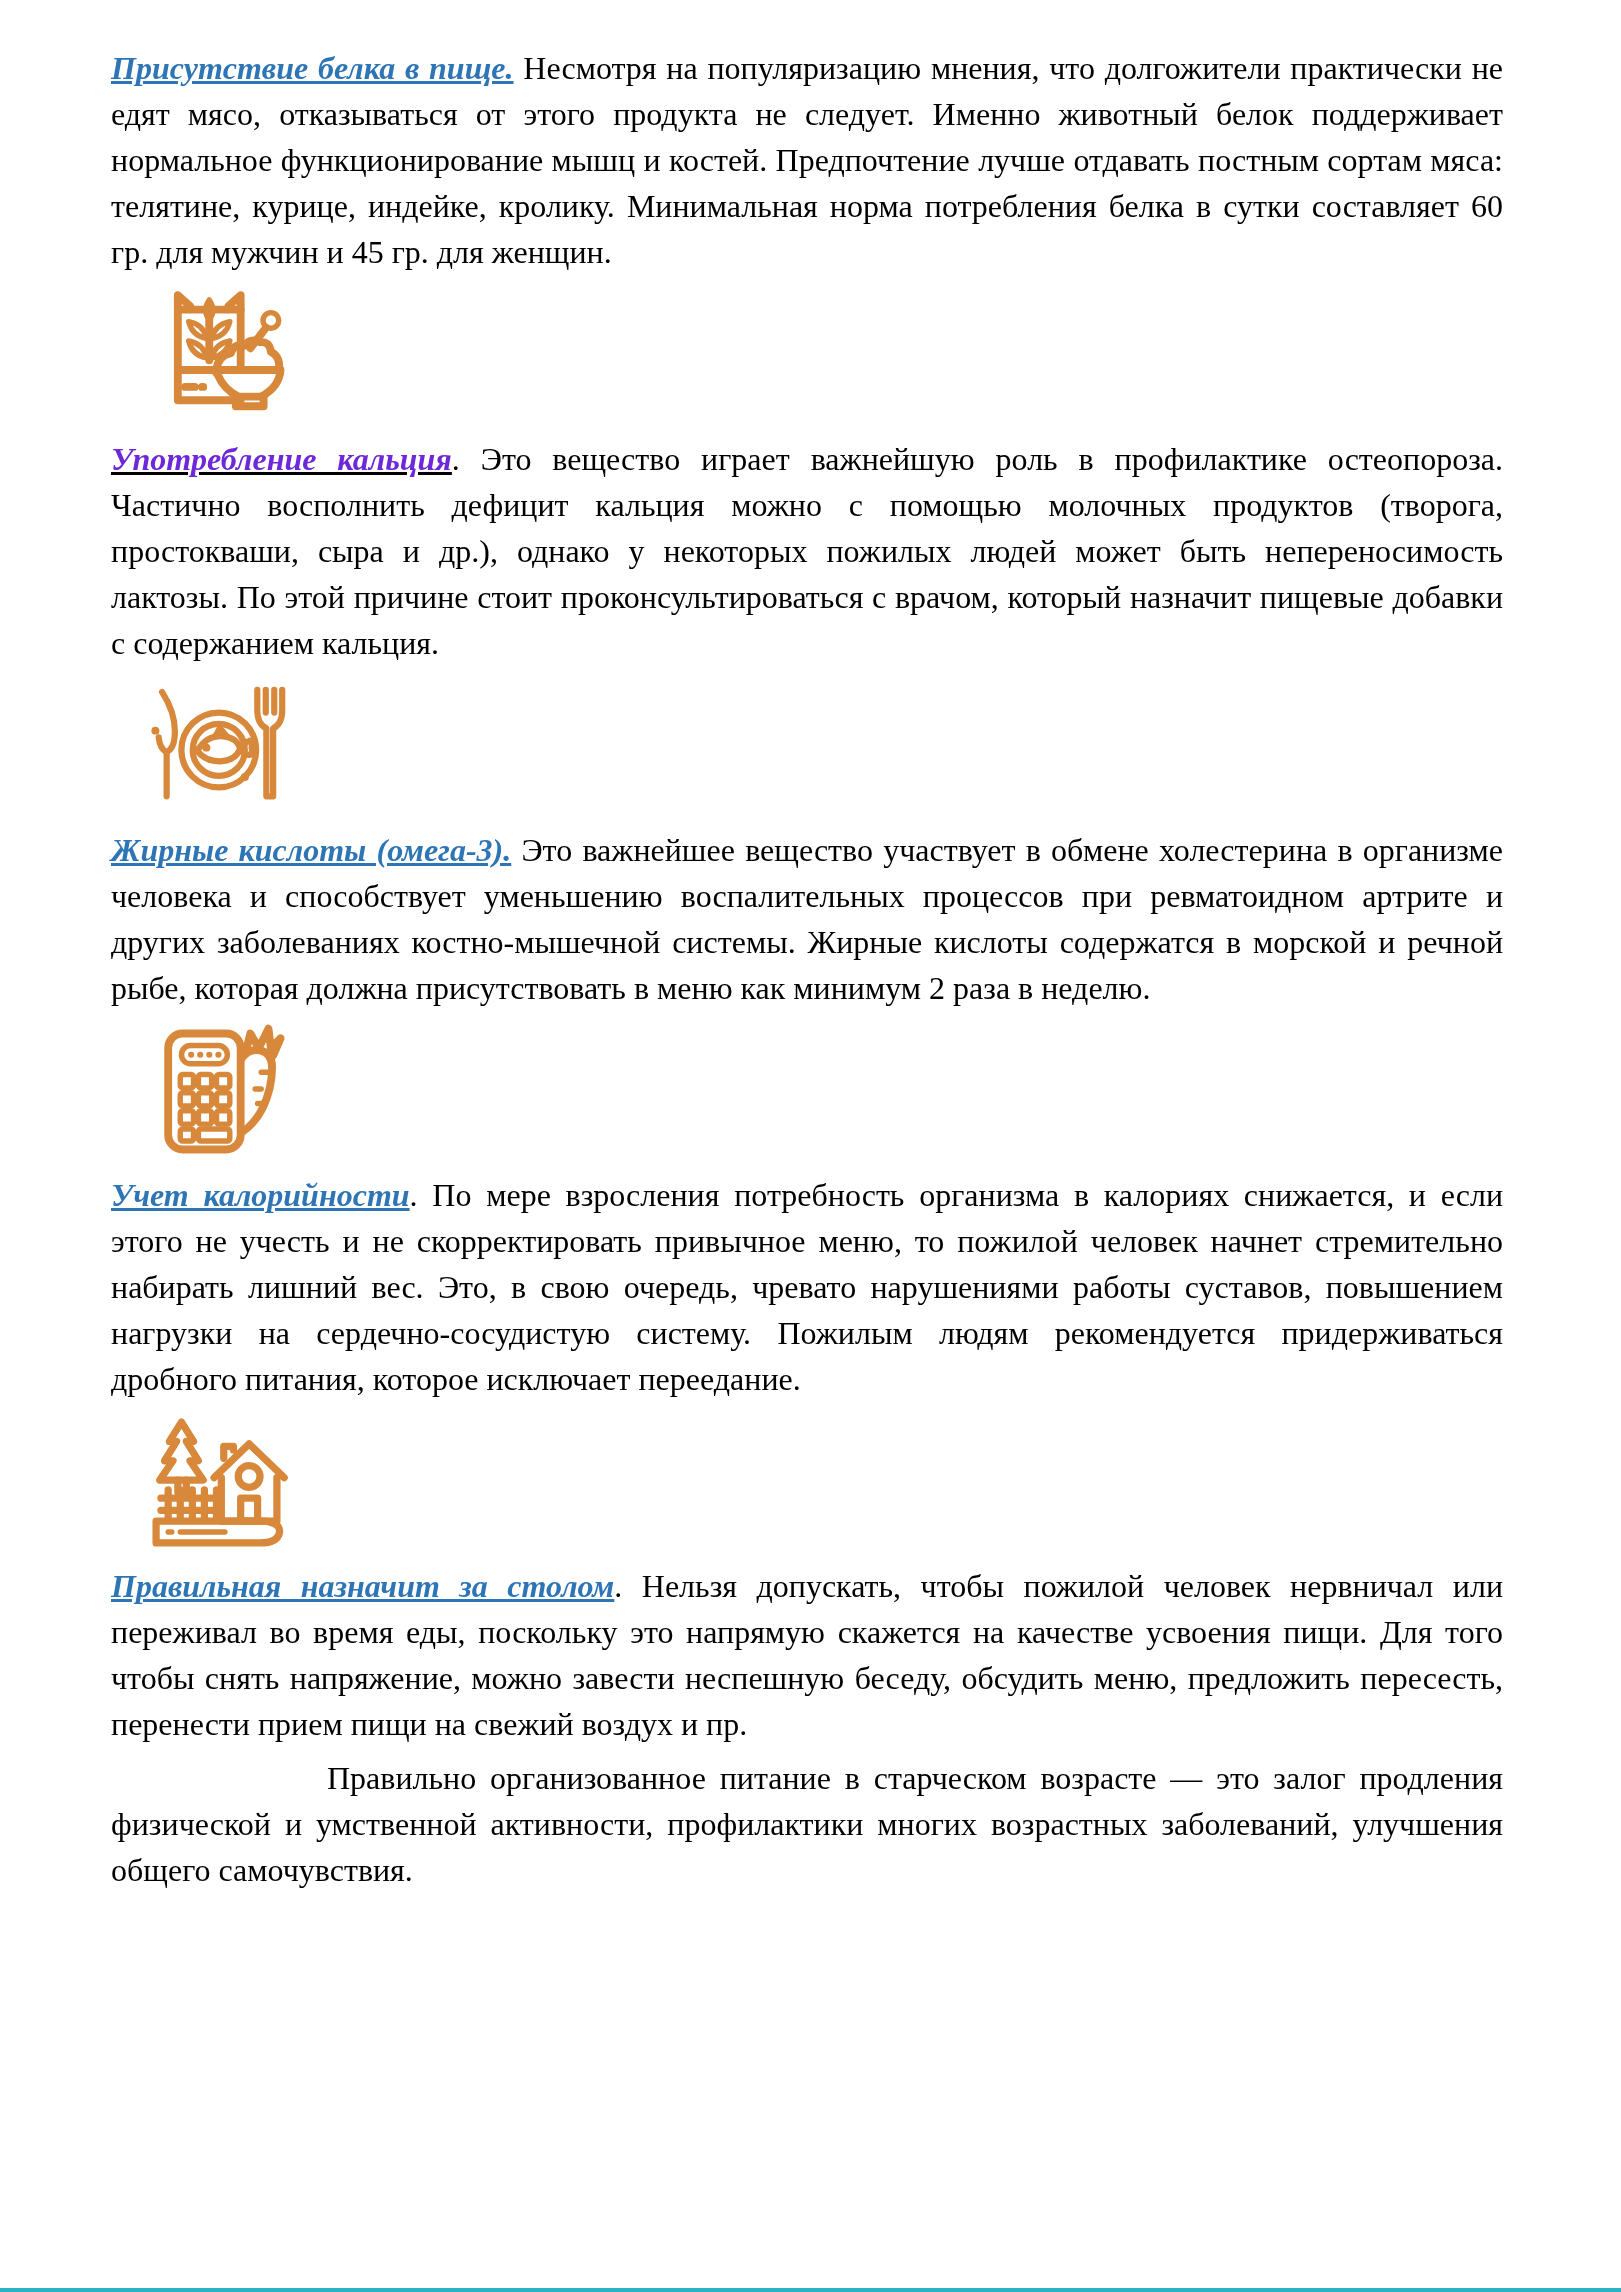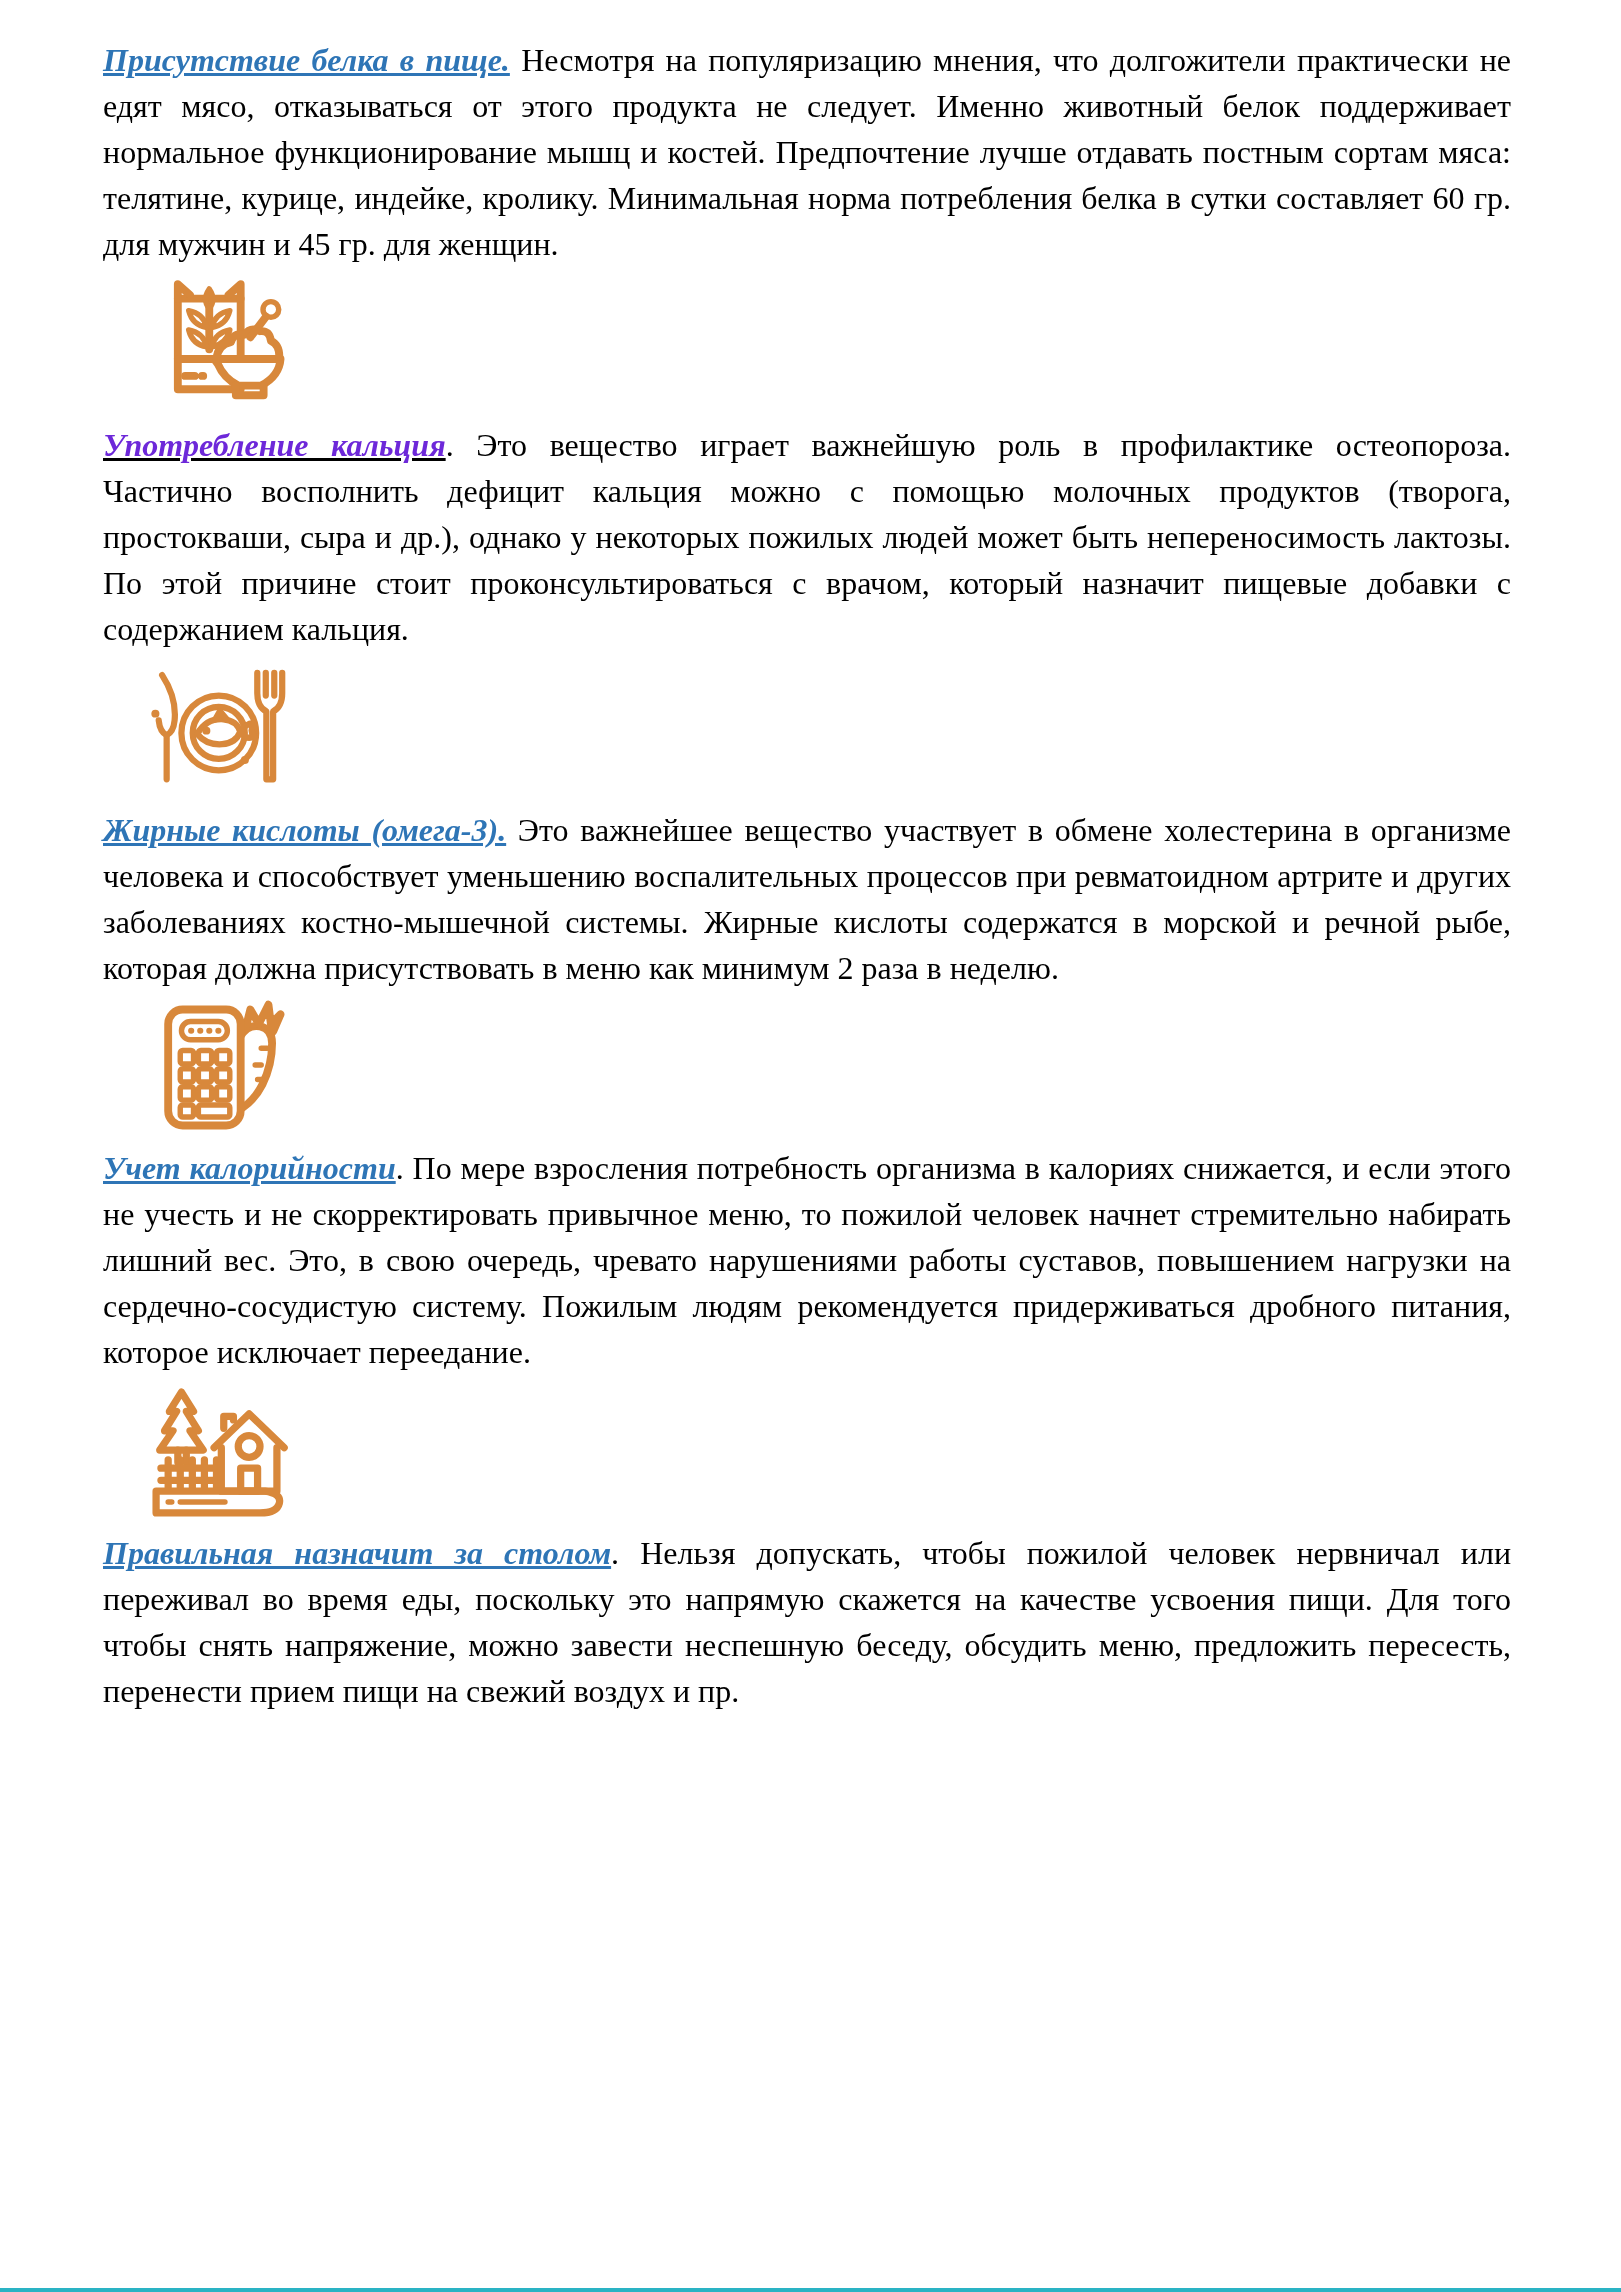--- a/index.html
+++ b/index.html
@@ -14,21 +14,21 @@
   .page {
     position: absolute;
     top: 0; left: 0;
     width: 1621px;
     height: 2293px;
   }
   .content {
     padding: 37px 110px 0 103px;
   }
   .para {
-    margin: 0;
+    margin: 8px;
     font-size: 32px;
     line-height: 46px;
     color: #000000;
     text-align: justify;
   }
   .heading {
     font-weight: bold;
     font-style: italic;
     text-decoration: underline;
   }
@@ -148,18 +148,19 @@
           <circle cx="87" cy="55" r="9"></circle>
           <rect x="80" y="73" width="14" height="19"></rect>
           <path d="M10,92 H100 Q114,94 112,102 Q110,110 96,110 H10 Z"></path>
           <path class="ic-thin" d="M20,101 h3 M30,101 h37"></path>
         </g>
       </svg>
     </div>
 
     <p class="para"><span class="heading h-blue">Правильная назначит за столом</span><span>. </span><span>Нельзя допускать, чтобы пожилой человек нервничал или переживал во время еды, поскольку это напрямую скажется на качестве усвоения пищи. Для того чтобы снять напряжение, можно завести неспешную беседу, обсудить меню, предложить пересесть, перенести прием пищи на свежий воздух и пр.</span></p>
 
+    <p class="para closing">Правильно организованное питание в старческом возрасте — это залог продления физической и умственной активности, профилактики многих возрастных заболеваний, улучшения общего самочувствия.</p>
 
   </div>
 
   <div class="bottom-line"></div>
 </div>
 
 
 </body></html>

